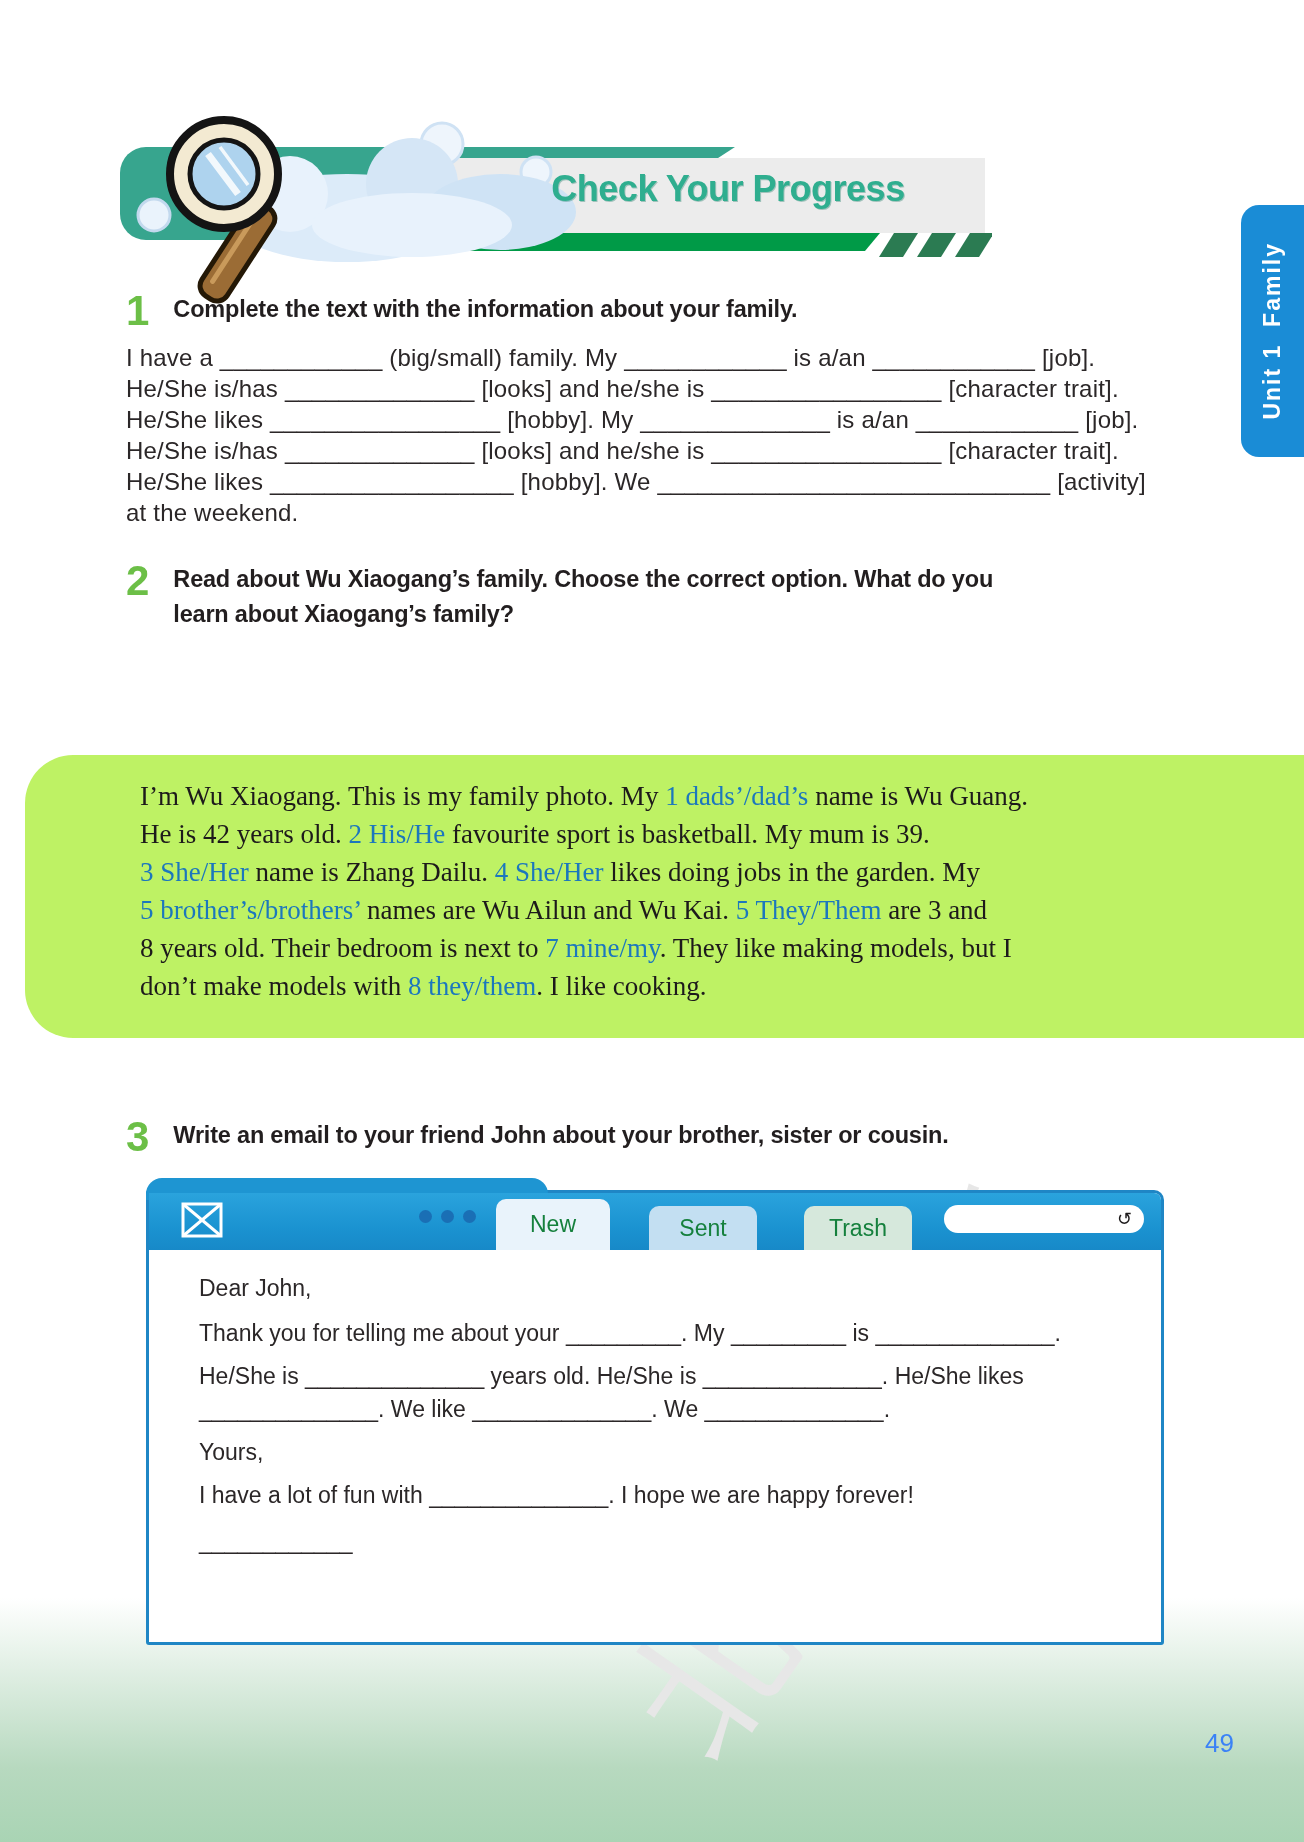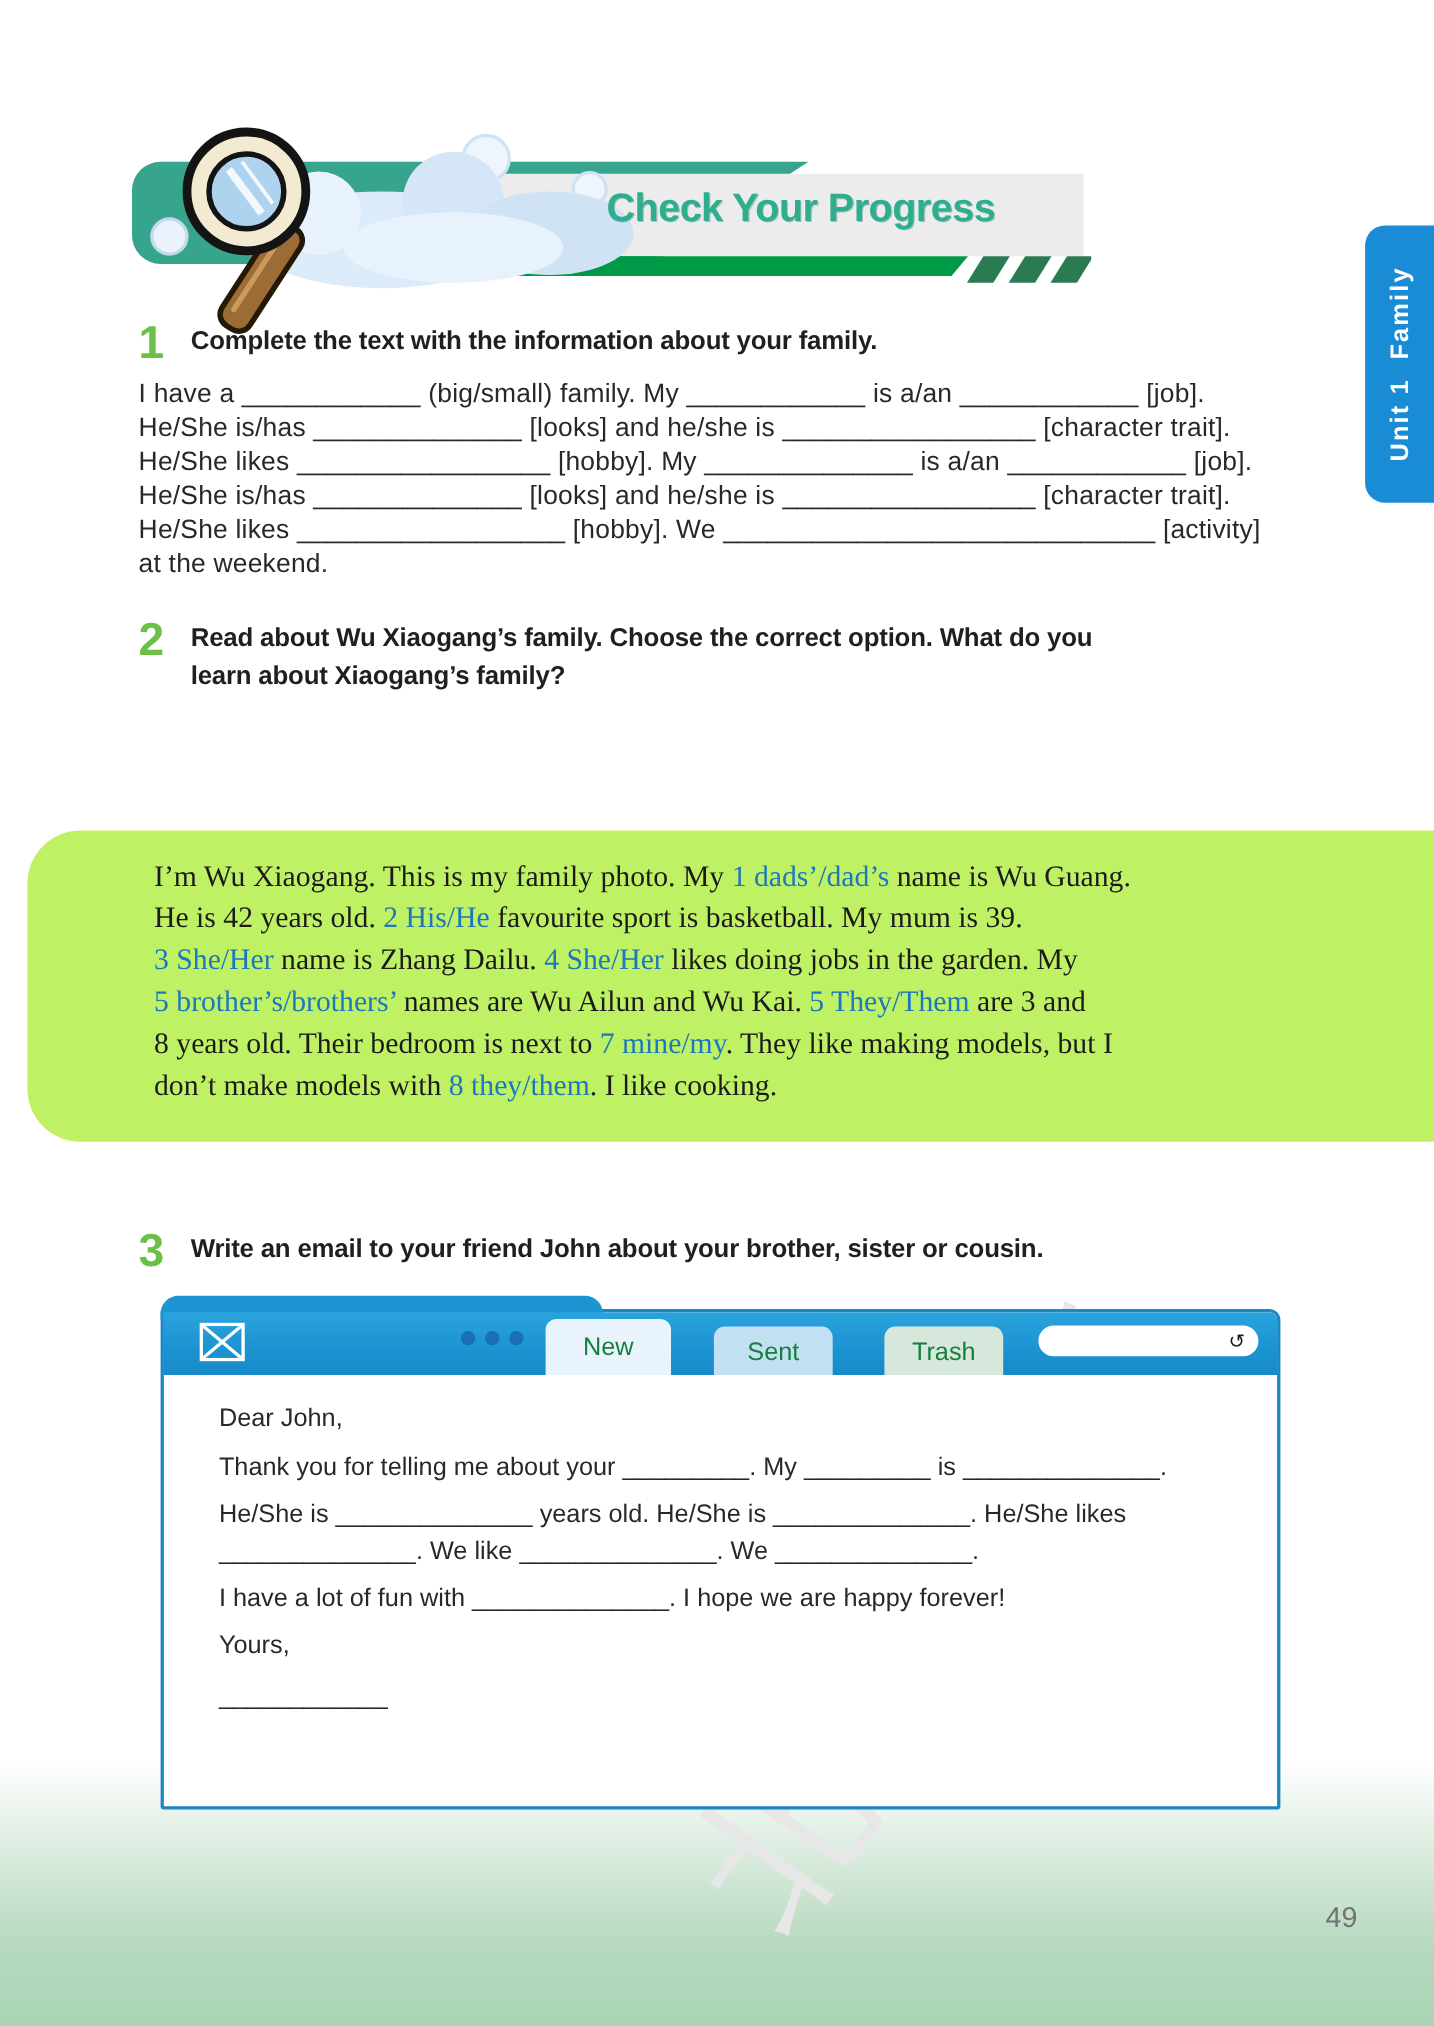--- a/index.html
+++ b/index.html
@@ -64,21 +64,21 @@
   .tab-2{left:655px;width:108px;background:#d6e8dc;}
   .search-pill{position:absolute;left:795px;top:12px;width:200px;height:28px;background:#ffffff;
         border-radius:15px;display:flex;align-items:center;justify-content:flex-end;padding-right:12px;box-sizing:border-box;}
   .search-glyph{font-size:18px;color:#1d1a1b;line-height:1;}
   .email-body{position:absolute;left:50px;top:80px;width:940px;font-size:23px;color:#2b2728;}
   .mail-line{line-height:30px;margin-bottom:13px;white-space:nowrap;}
   .mail-line:nth-child(1){margin-bottom:15px;}
   .mail-line:nth-child(3){margin-bottom:3px;}
   .mail-line:nth-child(6){margin-bottom:16px;}
 
-  .page-number{position:absolute;left:1205px;top:1728px;font-size:26px;color:#737373;z-index:2;}
+  .page-number{position:absolute;left:1205px;top:1728px;font-size:26px;color:#3b82f6;z-index:2;}
 </style>
 </head>
 <body>
 
 <div class="page">
 
   <div class="bottom-gradient"></div>
   <div class="watermark">北师大版</div>
 
   <svg class="header-art" width="880" height="235" viewBox="0 0 880 235">
@@ -180,20 +180,20 @@
         </div>
       <div class="search-pill">
         <span class="search-glyph">↺</span>
       </div>
     </div>
     <div class="email-body">
         <div class="mail-line">Dear John,</div>
         <div class="mail-line">Thank you for telling me about your _________. My _________ is ______________.</div>
         <div class="mail-line">He/She is ______________ years old. He/She is ______________. He/She likes</div>
         <div class="mail-line">______________. We like ______________. We ______________.</div>
+        <div class="mail-line">Yours,</div>
         <div class="mail-line">I have a lot of fun with ______________. I hope we are happy forever!</div>
-        <div class="mail-line">Yours,</div>
         <div class="mail-line">____________</div>
       </div>
   </div>
 
   <div class="page-number">49</div>
 </div>
 
 </body></html>

